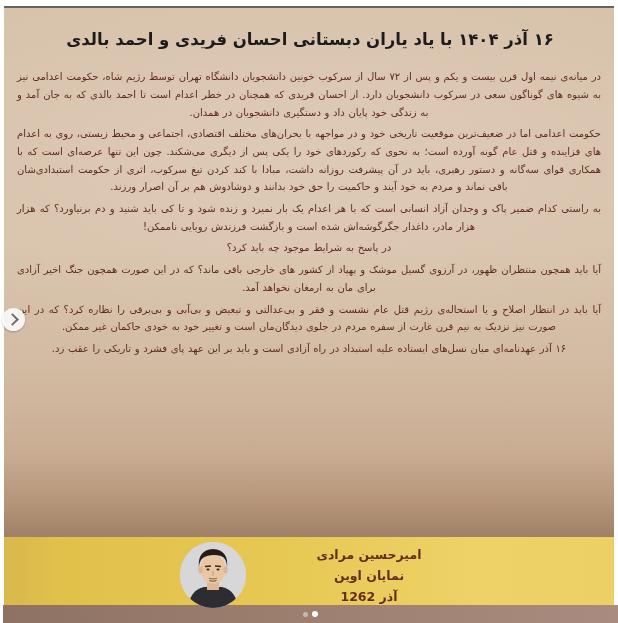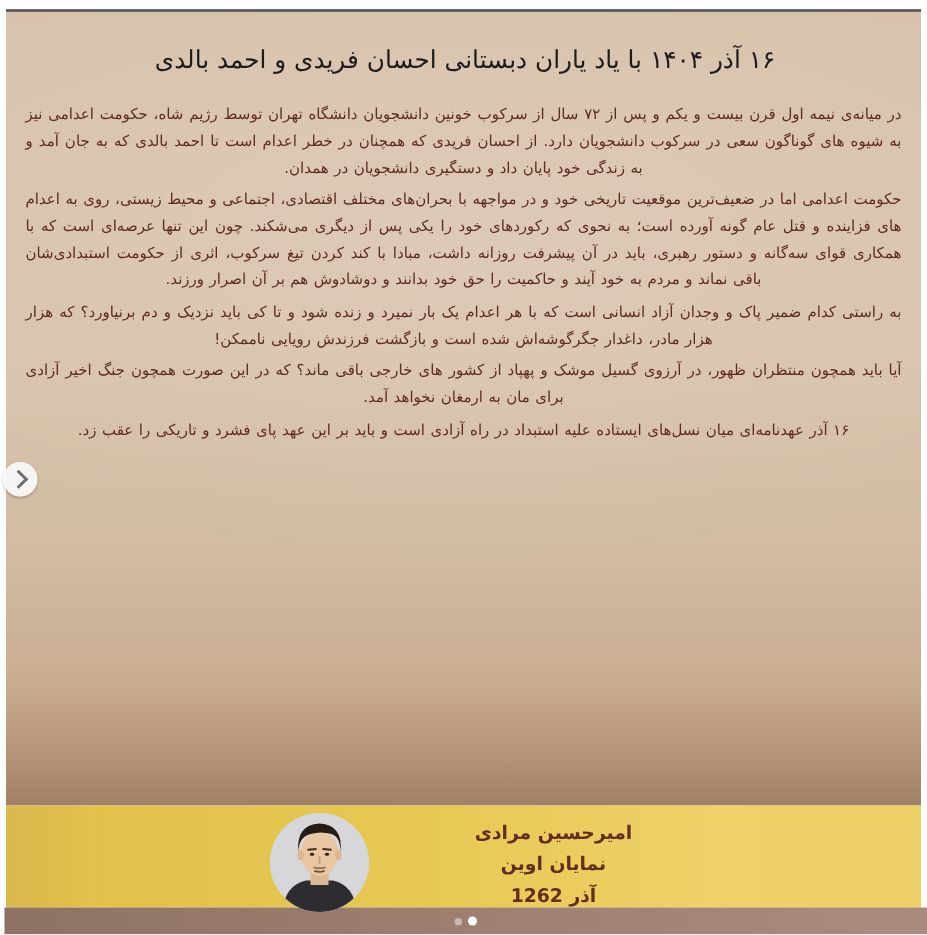--- a/index.html
+++ b/index.html
@@ -15,21 +15,21 @@
   }
   .top-rule{position:absolute;top:6px;left:4px;right:4px;height:2px;background:#636363;}
   .paper{
     position:absolute;top:8px;left:4px;right:4px;height:529px;
     background:
       radial-gradient(ellipse 120% 60% at 50% 28%, rgba(255,255,255,0.14), rgba(255,255,255,0) 70%),
       linear-gradient(180deg,var(--paper-top) 0%,var(--paper-mid) 18%,#d8c2ab 45%,#d2bba2 68%,var(--paper-low) 84%,#b49377 94%,var(--paper-bottom) 100%);
   }
   .title{
     margin:0;padding:20px 30px 0 32px;
-    color:var(--title-ink);font-size:16.5px;font-weight:400;text-align:center;
+    color:var(--title-ink);font-size:16.5px;font-weight:700;text-align:center;
     letter-spacing:0;line-height:1.4;
   }
   .letter-body{padding:13px 9px 0 9px;}
   .letter-body p{
     margin:4px;color:var(--ink);
     font-size:10px;font-weight:400;line-height:17.7px;
     text-align:justify;text-align-last:center;
     word-spacing:0.5px;
   }
   .band{
@@ -69,22 +69,24 @@
 <div class="frame">
 
   <div class="top-rule"></div>
 
   <div class="paper">
     <h1 class="title">۱۶ آذر ۱۴۰۴ با یاد یاران دبستانی احسان فریدی و احمد بالدی</h1>
 
     <div class="letter-body">
       <p>در میانه‌ی نیمه اول قرن بیست و یکم و پس از ۷۲ سال از سرکوب خونین دانشجویان دانشگاه تهران توسط رژیم شاه، حکومت اعدامی نیز به شیوه های گوناگون سعی در سرکوب دانشجویان دارد. از احسان فریدی که همچنان در خطر اعدام است تا احمد بالدی که به جان آمد و به زندگی خود پایان داد و دستگیری دانشجویان در همدان.</p>
       <p>حکومت اعدامی اما در ضعیف‌ترین موقعیت تاریخی خود و در مواجهه با بحران‌های مختلف اقتصادی، اجتماعی و محیط زیستی، روی به اعدام های فزاینده و قتل عام گونه آورده است؛ به نحوی که رکوردهای خود را یکی پس از دیگری می‌شکند. چون این تنها عرصه‌ای است که با همکاری قوای سه‌گانه و دستور رهبری، باید در آن پیشرفت روزانه داشت، مبادا با کند کردن تیغ سرکوب، اثری از حکومت استبدادی‌شان باقی نماند و مردم به خود آیند و حاکمیت را حق خود بدانند و دوشادوش هم بر آن اصرار ورزند.</p>
-      <p>به راستی کدام ضمیر پاک و وجدان آزاد انسانی است که با هر اعدام یک بار نمیرد و زنده شود و تا کی باید نزدیک و دم برنیاورد؟ که هزار هزار مادر، داغدار جگرگوشه‌اش شده است و بازگشت فرزندش رویایی ناممکن!</p>
+      <p>به راستی کدام ضمیر پاک و وجدان آزاد انسانی است که با هر اعدام یک بار نمیرد و زنده شود و تا کی باید شنید و دم برنیاورد؟ که هزار هزار مادر، داغدار جگرگوشه‌اش شده است و بازگشت فرزندش رویایی ناممکن!</p>
+      <p>در پاسخ به شرایط موجود چه باید کرد؟</p>
       <p>آیا باید همچون منتظران ظهور، در آرزوی گسیل موشک و پهپاد از کشور های خارجی باقی ماند؟ که در این صورت همچون جنگ اخیر آزادی برای مان به ارمغان نخواهد آمد.</p>
+      <p>آیا باید در انتظار اصلاح و یا استحاله‌ی رژیم قتل عام نشست و فقر و بی‌عدالتی و تبعیض و بی‌آبی و بی‌برقی را نظاره کرد؟ که در این صورت نیز نزدیک به نیم قرن غارت از سفره مردم در جلوی دیدگان‌مان است و تغییر خود به خودی حاکمان غیر ممکن.</p>
       <p>۱۶ آذر عهدنامه‌ای میان نسل‌های ایستاده علیه استبداد در راه آزادی است و باید بر این عهد پای فشرد و تاریکی را عقب زد.</p>
     </div>
   </div>
 
   <div class="band">
     <div class="avatar">
       <svg viewBox="0 0 66 66" xmlns="http://www.w3.org/2000/svg">
         <rect x="0" y="0" width="66" height="66" fill="#d7d6d8"></rect>
 
         <path d="M8 66 Q10 48 24 45 L42 45 Q56 48 58 66 Z" fill="#2d2c30"></path>

